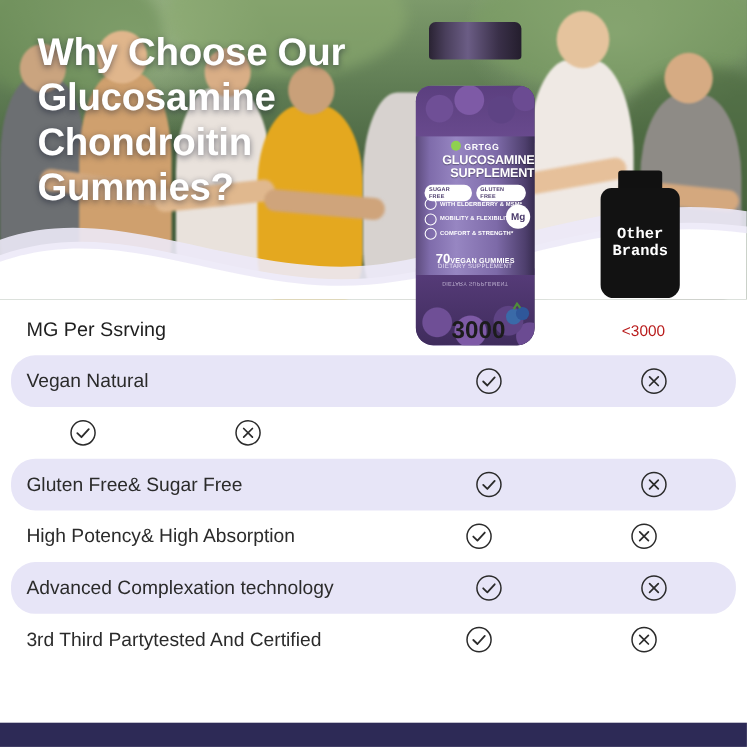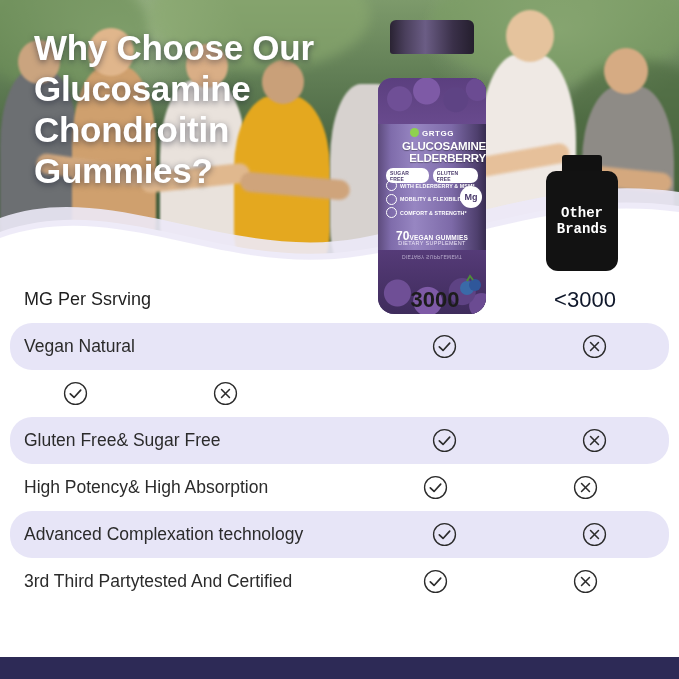--- a/index.html
+++ b/index.html
@@ -325,22 +325,22 @@
   .row.alt .col-ours { width: 150px; }
   .row.alt .col-theirs { width: 150px; }
 
   .hdr .feat { font-size: 18px; color: #1f1f1f; }
   .hdr .col-ours {
     font-size: 22px;
     font-weight: bold;
     color: #1c1c1c;
   }
   .hdr .col-theirs {
-    font-size: 22px;
-    color: #0f172a;
+    font-size: 14px;
+    color: #b91c1c;
   }
 
   .mark {
     display: inline-block;
     width: 25px; height: 25px;
     vertical-align: middle;
   }
 
   
   .footer-band {
@@ -404,21 +404,21 @@
       <div class="gummy-top"></div>
       <div class="gummy-bottom"></div>
       <div class="label-band"></div>
 
       <div class="brand-row">
         <span class="leaf-dot"></span><span>GRTGG</span>
       </div>
 
       <div class="prod-name">
         <div>GLUCOSAMINE</div>
-        <div>ELDERBERRY</div>
+        <div>SUPPLEMENT</div>
       </div>
 
       <div class="pills-row">
         <span class="pill">SUGAR FREE</span>
         <span class="pill">GLUTEN FREE</span>
       </div>
 
       <div class="claims">
         <div class="claim">
           <span class="claim-badge"></span>

